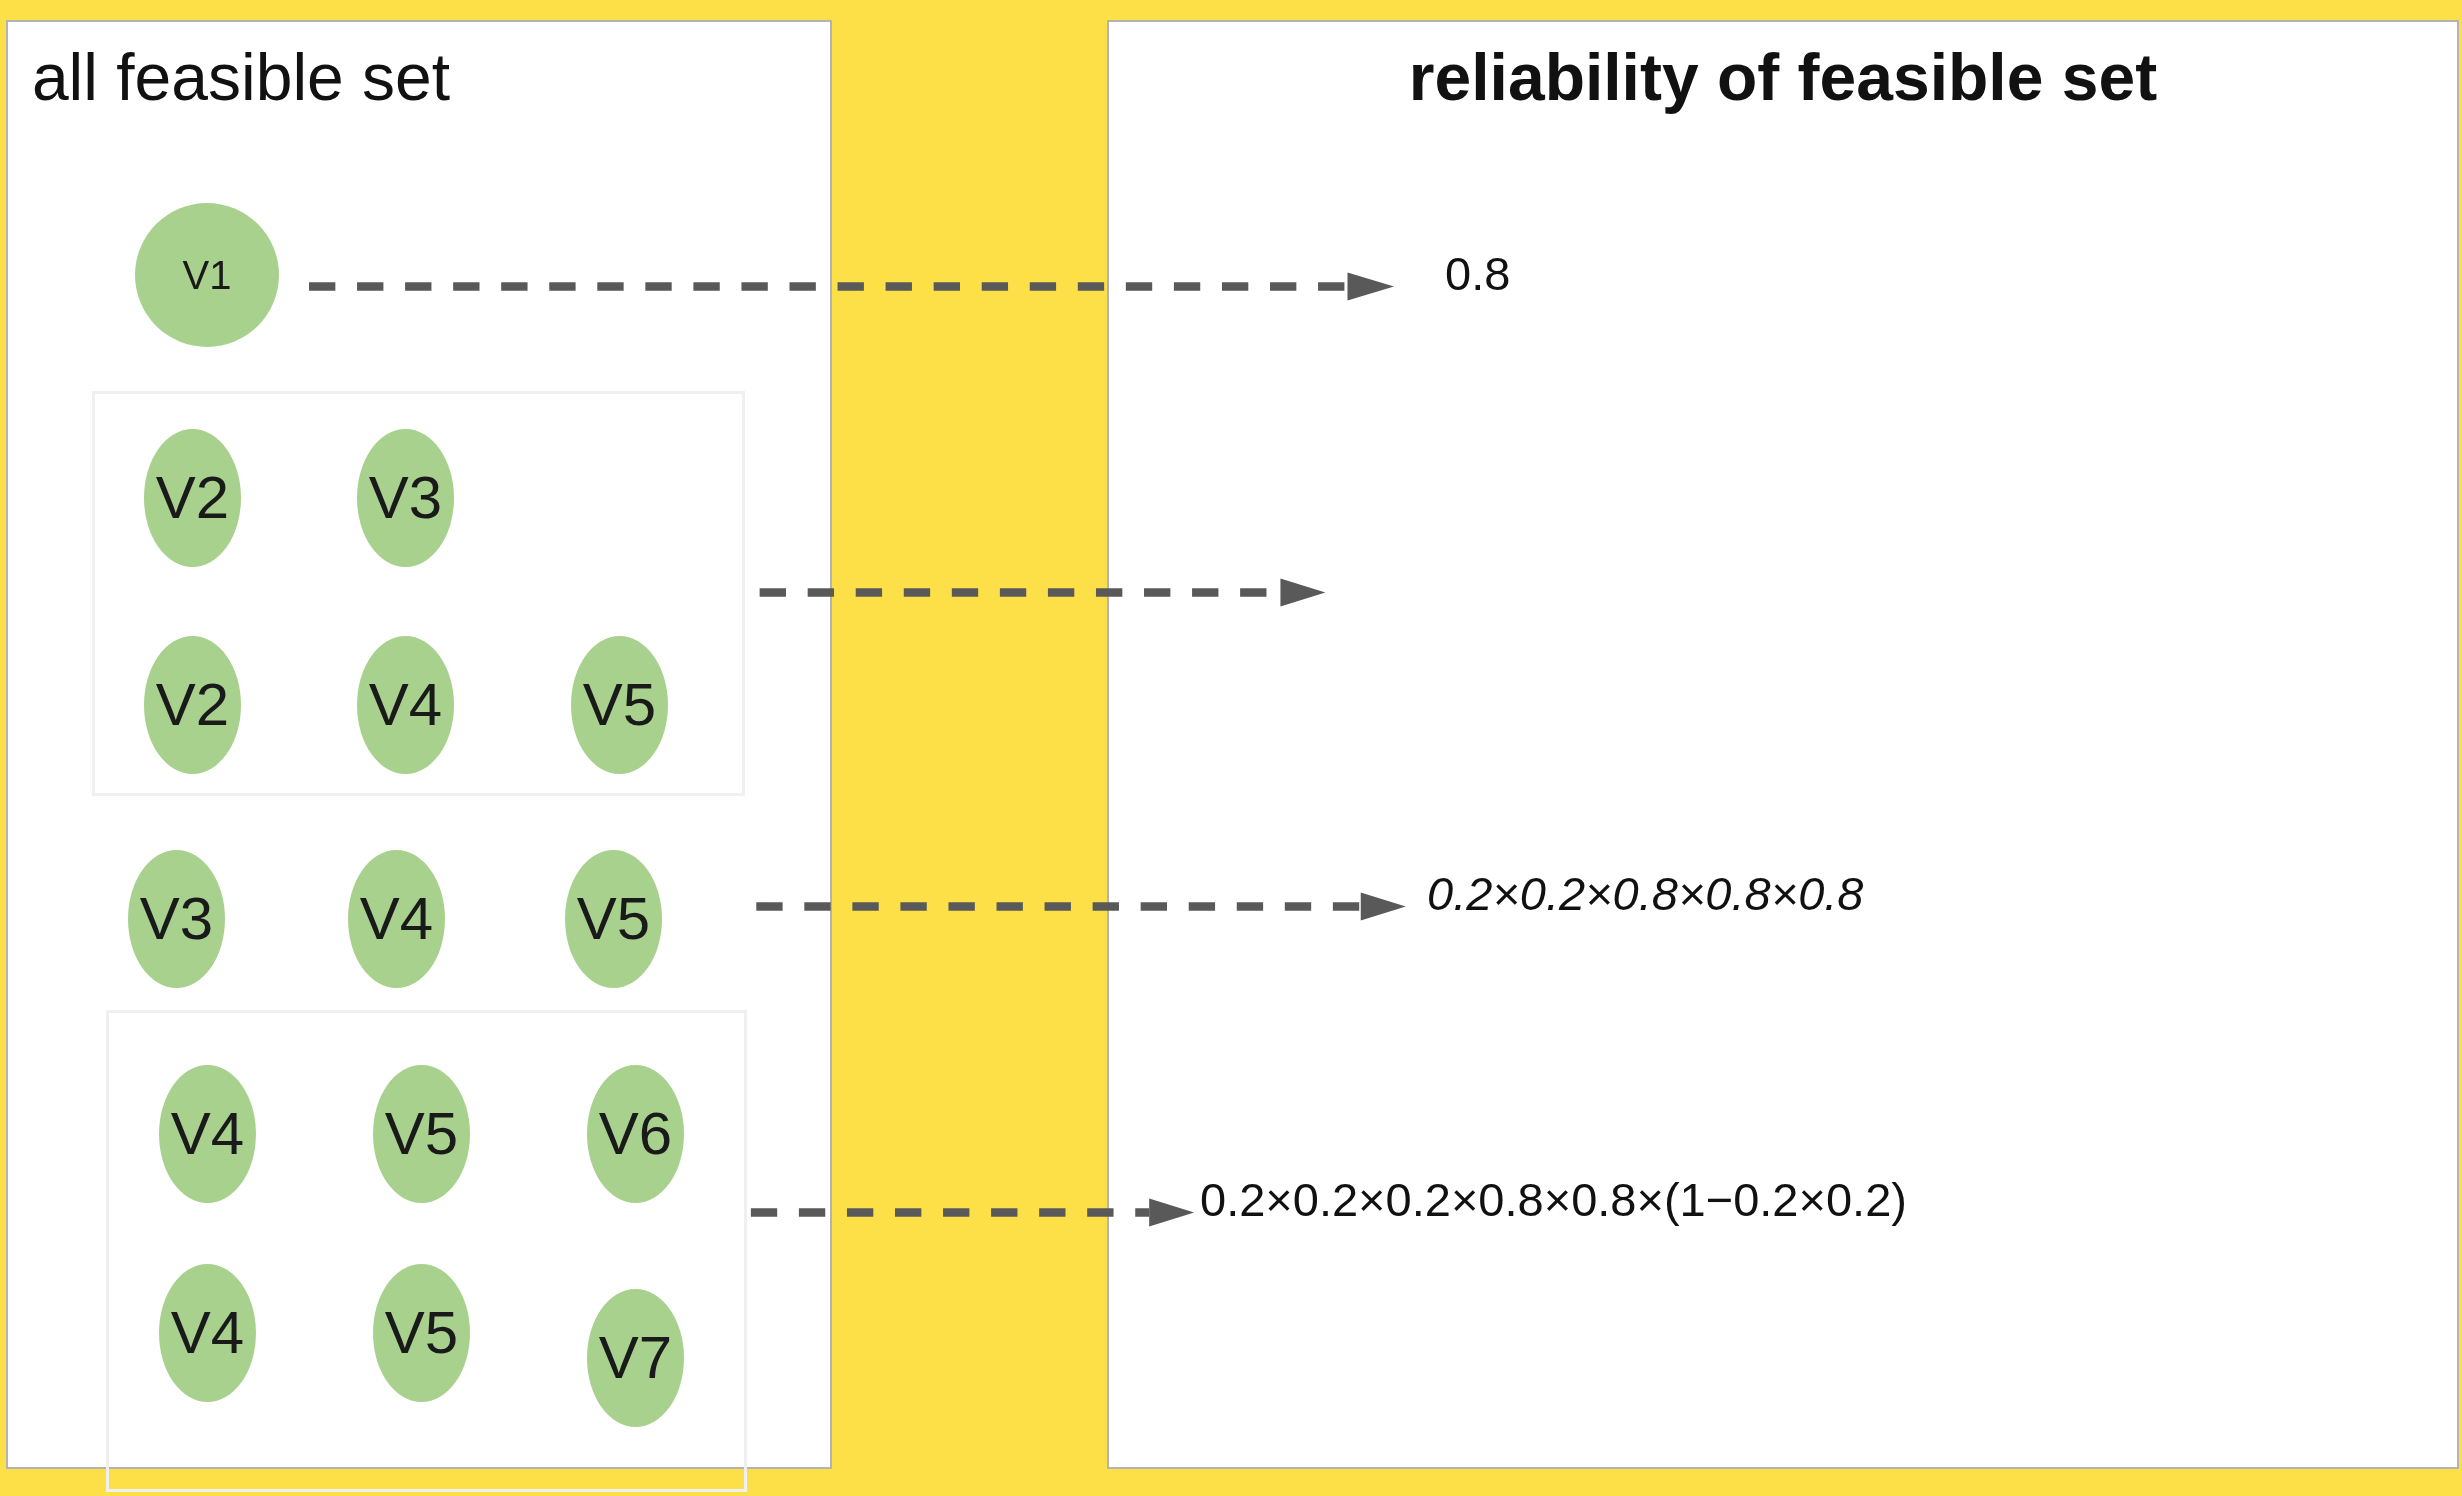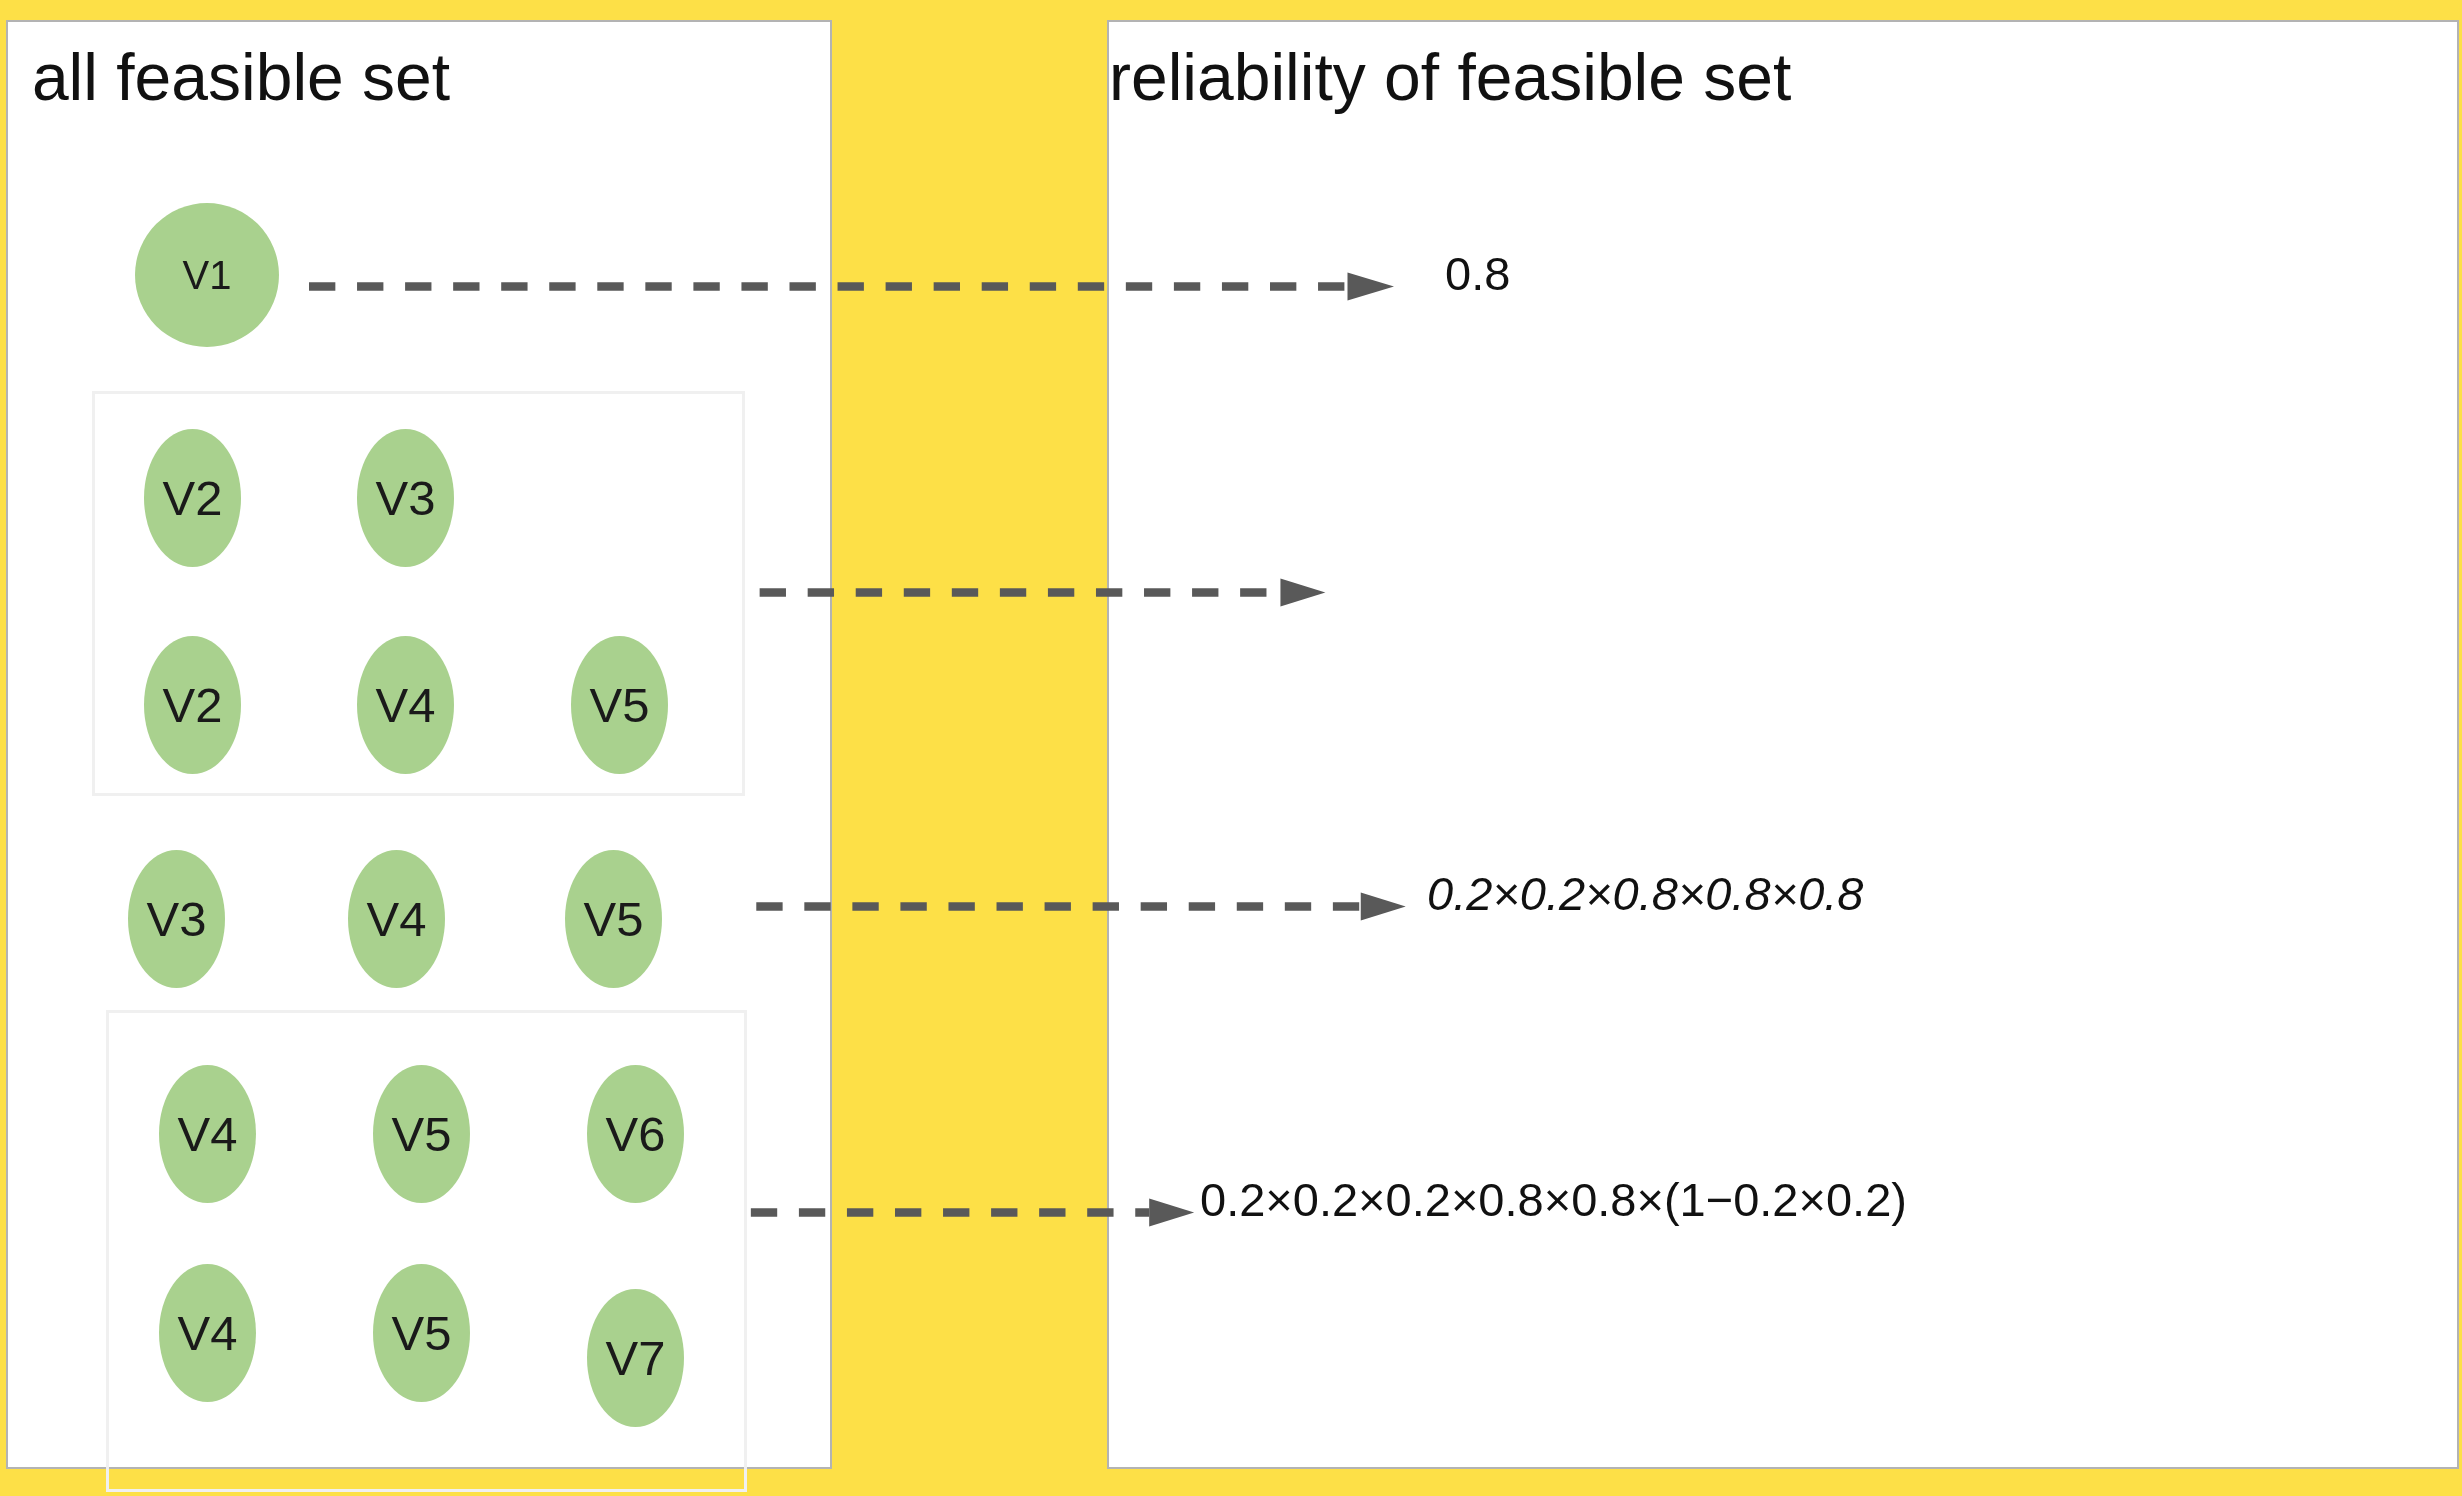--- a/index.html
+++ b/index.html
@@ -34,21 +34,21 @@
     left: 0;
     width: 100%;
     text-align: center;
     font-size: 66px;
     line-height: 1.0;
     color: #111111;
     font-weight: 400;
     white-space: nowrap;
   }
   #panel-left  .panel-title { text-align: left; padding-left: 23.6px; }
-  #panel-right .panel-title { text-align: left; }
+  #panel-right .panel-title { text-align: center; font-weight: bold; }
 
   
   .group-box {
     position: absolute;
     border: 3.1px solid #f0f0f0;
     background: transparent;
     box-sizing: border-box;
   }
   #group-box-1 { left: 92px; top: 391px;  width: 653px; height: 405px; }
   #group-box-2 { left: 106px; top: 1010px; width: 641px; height: 482px; }
@@ -57,21 +57,21 @@
   .node {
     position: absolute;
     width: 97px;
     height: 138px;
     border-radius: 50%;
     background: #a9d18e;
     display: flex;
     align-items: center;
     justify-content: center;
     color: #1a1a1a;
-    font-size: 49px;
+    font-size: 60px;
     line-height: 1;
     letter-spacing: 0px;
     user-select: none;
   }
   .node.big {
     width: 144px;
     height: 144px;
     font-size: 40px;
   }
 

